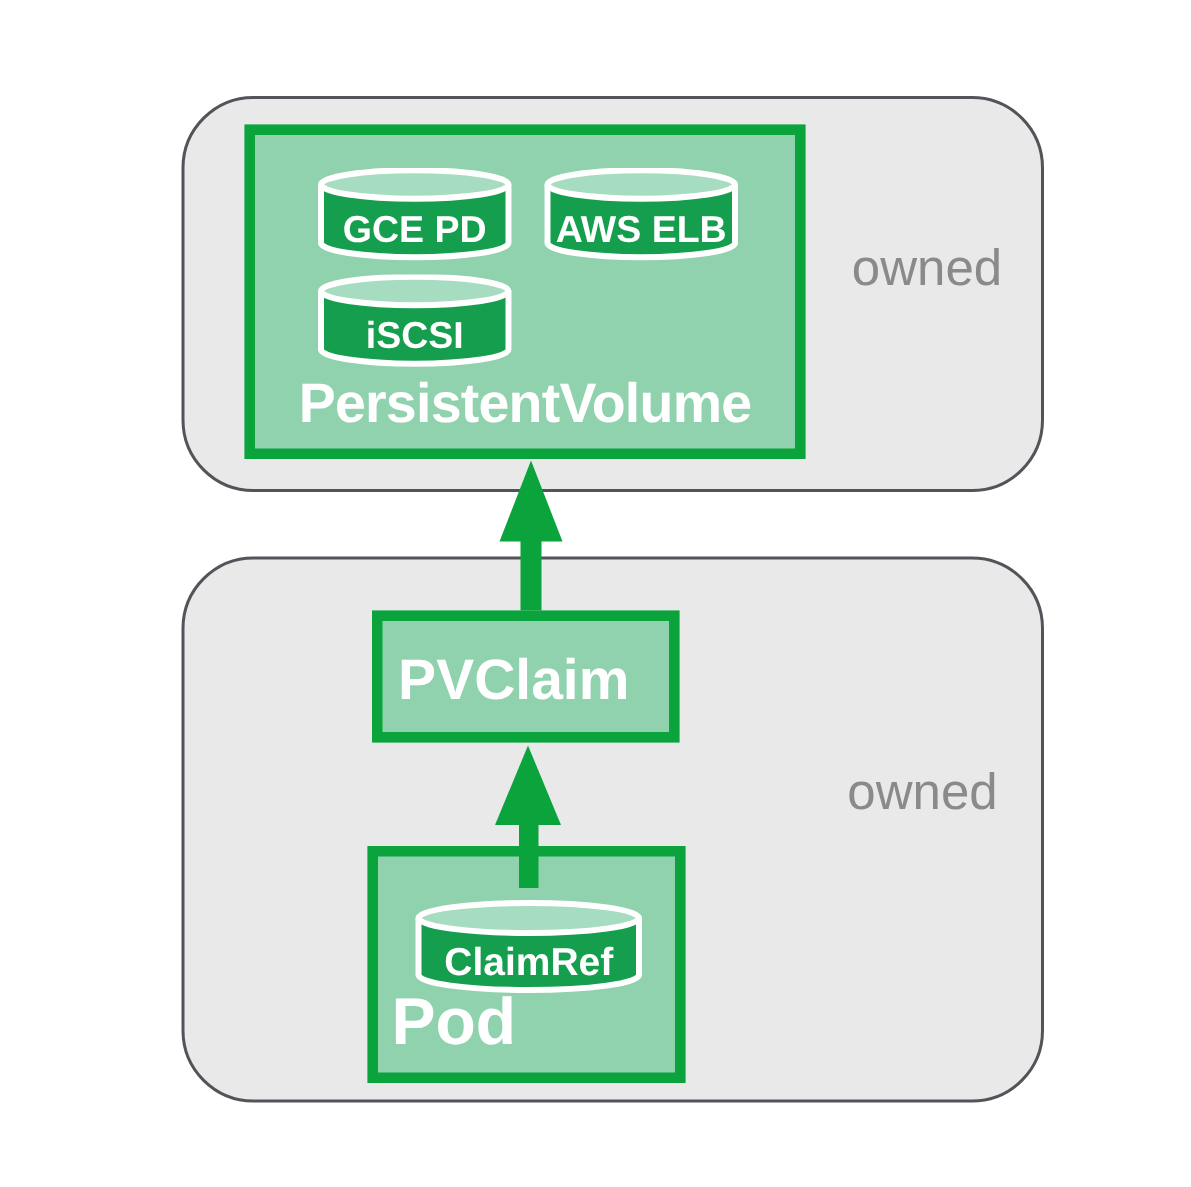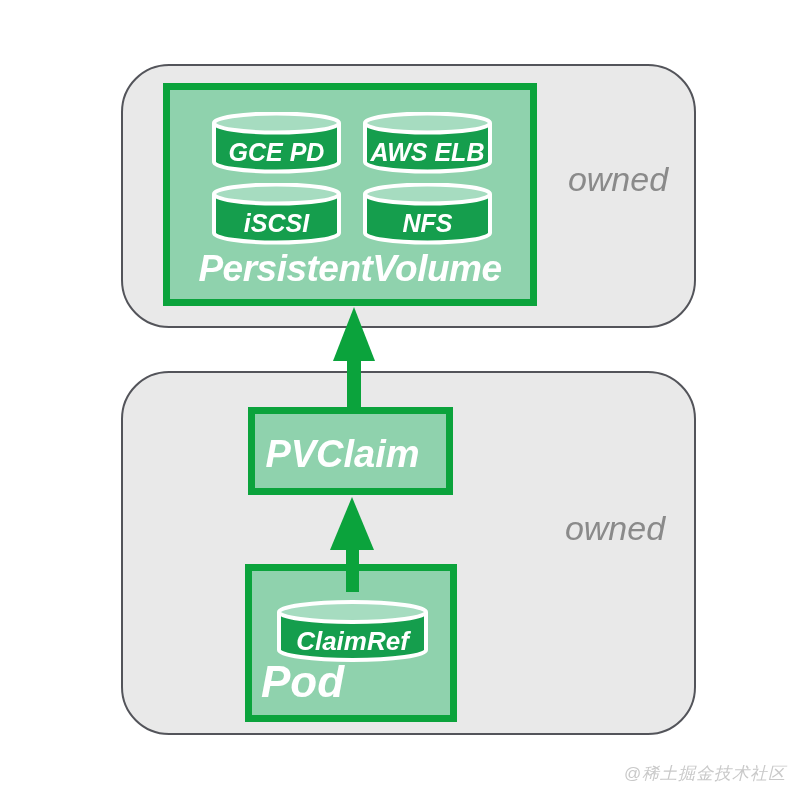--- a/index.html
+++ b/index.html
@@ -12,21 +12,20 @@
     --gray-text:#8a8a8a;
   }
   *{margin:0;padding:0;box-sizing:border-box;}
   html,body{background:#fff;}
   #stage{
     position:relative;
     width:794px;height:791px;
     background:#fff;
     overflow:hidden;
     font-family:"Liberation Sans", sans-serif;
-    font-style:italic;
   }
   .group-container{
     position:absolute;
     background:var(--gray-fill);
     border:2.5px solid var(--gray-border);
     border-radius:48px;
   }
   #admin-container{left:121px;top:64px;width:575px;height:264px;}
   #user-container{left:121px;top:371px;width:575px;height:364px;}
 
@@ -120,27 +119,20 @@
       <text class="cyl-label" x="66.5" y="49" font-size="25" text-anchor="middle">AWS ELB</text>
     </svg>
   </div>
   <div id="cyl-iscsi" class="cylinder">
     <svg width="133" height="62" viewBox="0 0 133 62">
       <path d="M4 11 V50 A62.5 9.5 0 0 0 129 50 V11" fill="var(--green-dark)" stroke="#fff" stroke-width="4"></path>
       <ellipse cx="66.5" cy="11" rx="62.5" ry="9.5" fill="var(--green-top)" stroke="#fff" stroke-width="4"></ellipse>
       <text class="cyl-label" x="66.5" y="49" font-size="25" text-anchor="middle">iSCSI</text>
     </svg>
   </div>
-  <div id="cyl-nfs" class="cylinder">
-    <svg width="133" height="62" viewBox="0 0 133 62">
-      <path d="M4 11 V50 A62.5 9.5 0 0 0 129 50 V11" fill="var(--green-dark)" stroke="#fff" stroke-width="4"></path>
-      <ellipse cx="66.5" cy="11" rx="62.5" ry="9.5" fill="var(--green-top)" stroke="#fff" stroke-width="4"></ellipse>
-      <text class="cyl-label" x="66.5" y="49" font-size="25" text-anchor="middle">NFS</text>
-    </svg>
-  </div>
 
   <div id="pv-title" class="box-title">PersistentVolume</div>
 
   <div id="admin-owner-label" class="owner-label">
     <div>owned</div>
   </div>
 
   <div class="arrow">
     <div id="arrow1-head" class="arrow-head"></div>
     <div id="arrow1-shaft" class="arrow-shaft"></div>
@@ -163,15 +155,14 @@
       <ellipse cx="77.5" cy="12" rx="73.5" ry="10" fill="var(--green-top)" stroke="#fff" stroke-width="4"></ellipse>
       <text class="cyl-label" x="77.5" y="50" font-size="26" text-anchor="middle">ClaimRef</text>
     </svg>
   </div>
   <div id="pod-title" class="box-title">Pod</div>
 
   <div id="user-owner-label" class="owner-label">
     <div>owned</div>
   </div>
 
-  <div id="watermark">@稀土掘金技术社区</div>
 
 </div>
 
 </body></html>

